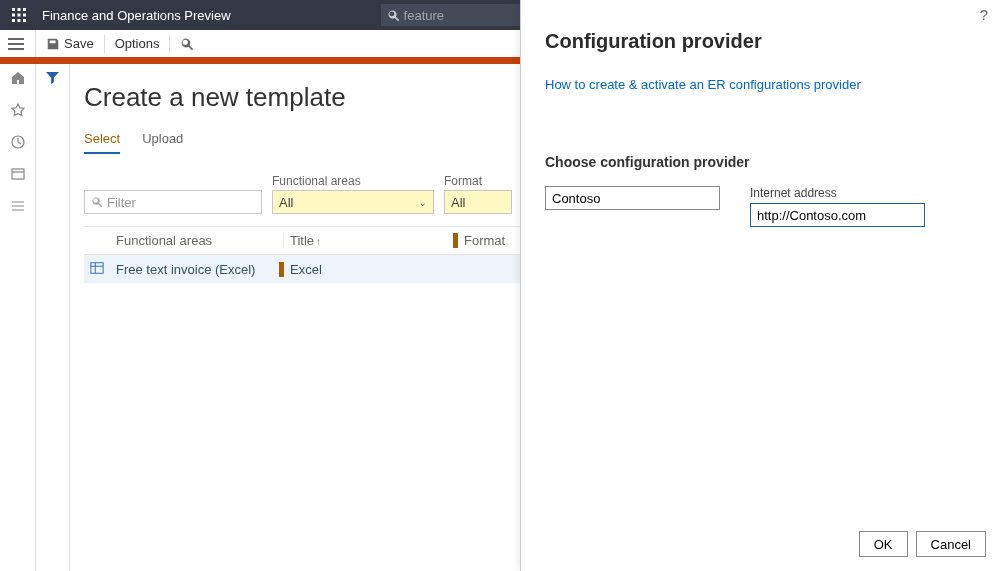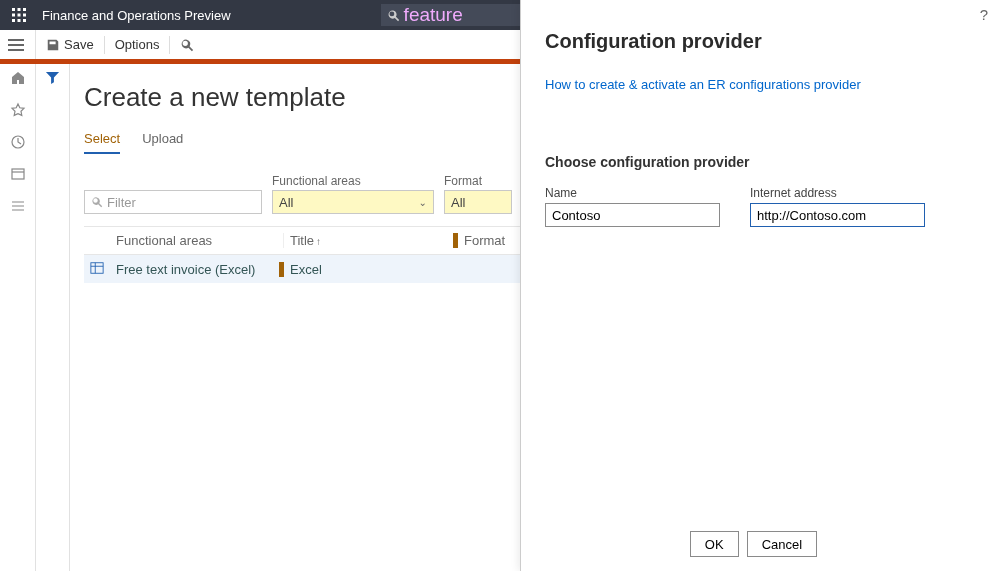--- a/index.html
+++ b/index.html
@@ -5,24 +5,24 @@
   * { box-sizing: border-box; margin: 0; padding: 0; font-family: "Segoe UI", Arial, sans-serif; }
   body { width: 1000px; height: 571px; overflow: hidden; background: #fff; color: #333; position: relative; }
 
   
   .topbar { height: 30px; background: #333844; color: #fff; display: flex; align-items: center; font-size: 13px; }
   .waffle { width: 38px; height: 30px; display:flex; align-items:center; justify-content:center; cursor:pointer; }
   .waffle svg { fill:#fff; }
   .app-title { padding-left: 4px; font-weight:400; }
   .searchbox { margin-left: 150px; width: 280px; height: 22px; background:#444a58; display:flex; align-items:center; padding:0 6px; color:#ddd; }
   .searchbox svg { fill:#ccc; margin-right:4px; }
-  .searchbox span { color:#f0abfc; font-size:19px; }
-
-  
-  .actionbar { height: 34px; display:flex; align-items:center; border-bottom:5px solid #c2410c; font-size:13px; color:#333; }
+  .searchbox span { color:#a3a3a3; font-size:13px; }
+
+  
+  .actionbar { height: 34px; display:flex; align-items:center; border-bottom:7px solid #c2410c; font-size:13px; color:#333; }
   .hamburger { width:36px; display:flex; align-items:center; justify-content:center; color:#666; cursor:pointer; border-right:1px solid #e1e1e1; height:100%; }
   .actionbar .item { padding:0 10px; display:flex; align-items:center; height:100%; cursor:pointer; }
   .actionbar .sep { width:1px; height:18px; background:#ddd; }
   .actionbar svg { fill:#666; margin-right:4px; }
 
   
   .body { display:flex; height: calc(571px - 30px - 34px); }
   .navrail { width:36px; border-right:1px solid #e1e1e1; display:flex; flex-direction:column; align-items:center; padding-top:6px; gap:12px; }
   .navrail .railicon { color:#888; cursor:pointer; }
 
@@ -63,21 +63,21 @@
   .panel-help { position:absolute; top:6px; right:12px; color:#666; font-size:15px; cursor:pointer; }
   .panel-inner { padding: 30px 24px 0 24px; flex:1; }
   .panel-title { font-size:20px; font-weight:600; color:#2b2b2b; margin-bottom:22px; }
   .panel-link { color:#0066cc; font-size:13px; cursor:pointer; display:inline-block; margin-bottom:20px; }
   .panel-subtitle { font-size:14px; font-weight:600; margin-bottom:16px;margin-top:42px; }
   .field-row { display:flex; gap:30px; }
   .field { display:flex; flex-direction:column; font-size:12px; color:#444; }
   .field label { margin-bottom:3px; }
   .field input { height:24px; border:1px solid #8a8a8a; padding:0 6px; font-size:13px; width:175px; }
   .field input.focused { border:1px solid #2060b0; }
-  .panel-footer { padding: 10px 14px 14px 0; display:flex; justify-content:center; gap:8px; }
+  .panel-footer { padding: 10px 14px 14px 0; display:flex; justify-content:flex-end; gap:8px; }
   .btn { border:1px solid #8a8a8a; background:#fff; height:26px; padding:0 14px; font-size:13px; cursor:pointer; }
 </style>
 </head>
 <body>
 
 <div class="topbar">
   <div class="waffle">
     <svg width="14" height="14" viewBox="0 0 14 14">
         <rect width="3" height="3"></rect>
         <rect x="5.5" width="3" height="3"></rect>
@@ -209,21 +209,20 @@
 </div>
 
 <div class="panel">
   <span class="panel-help">?</span>
   <div class="panel-inner">
     <div class="panel-title">Configuration provider</div>
     <a class="panel-link">How to create &amp; activate an ER configurations provider</a>
     <div class="panel-subtitle">Choose configuration provider</div>
     <div class="field-row">
       <div class="field">
-        <label>Name</label>
         <input type="text" value="Contoso" style="">
       </div>
       <div class="field">
         <label>Internet address</label>
         <input type="text" class="focused" value="http://Contoso.com" style="">
       </div>
     </div>
   </div>
   <div class="panel-footer">
     <button class="btn">OK</button>

